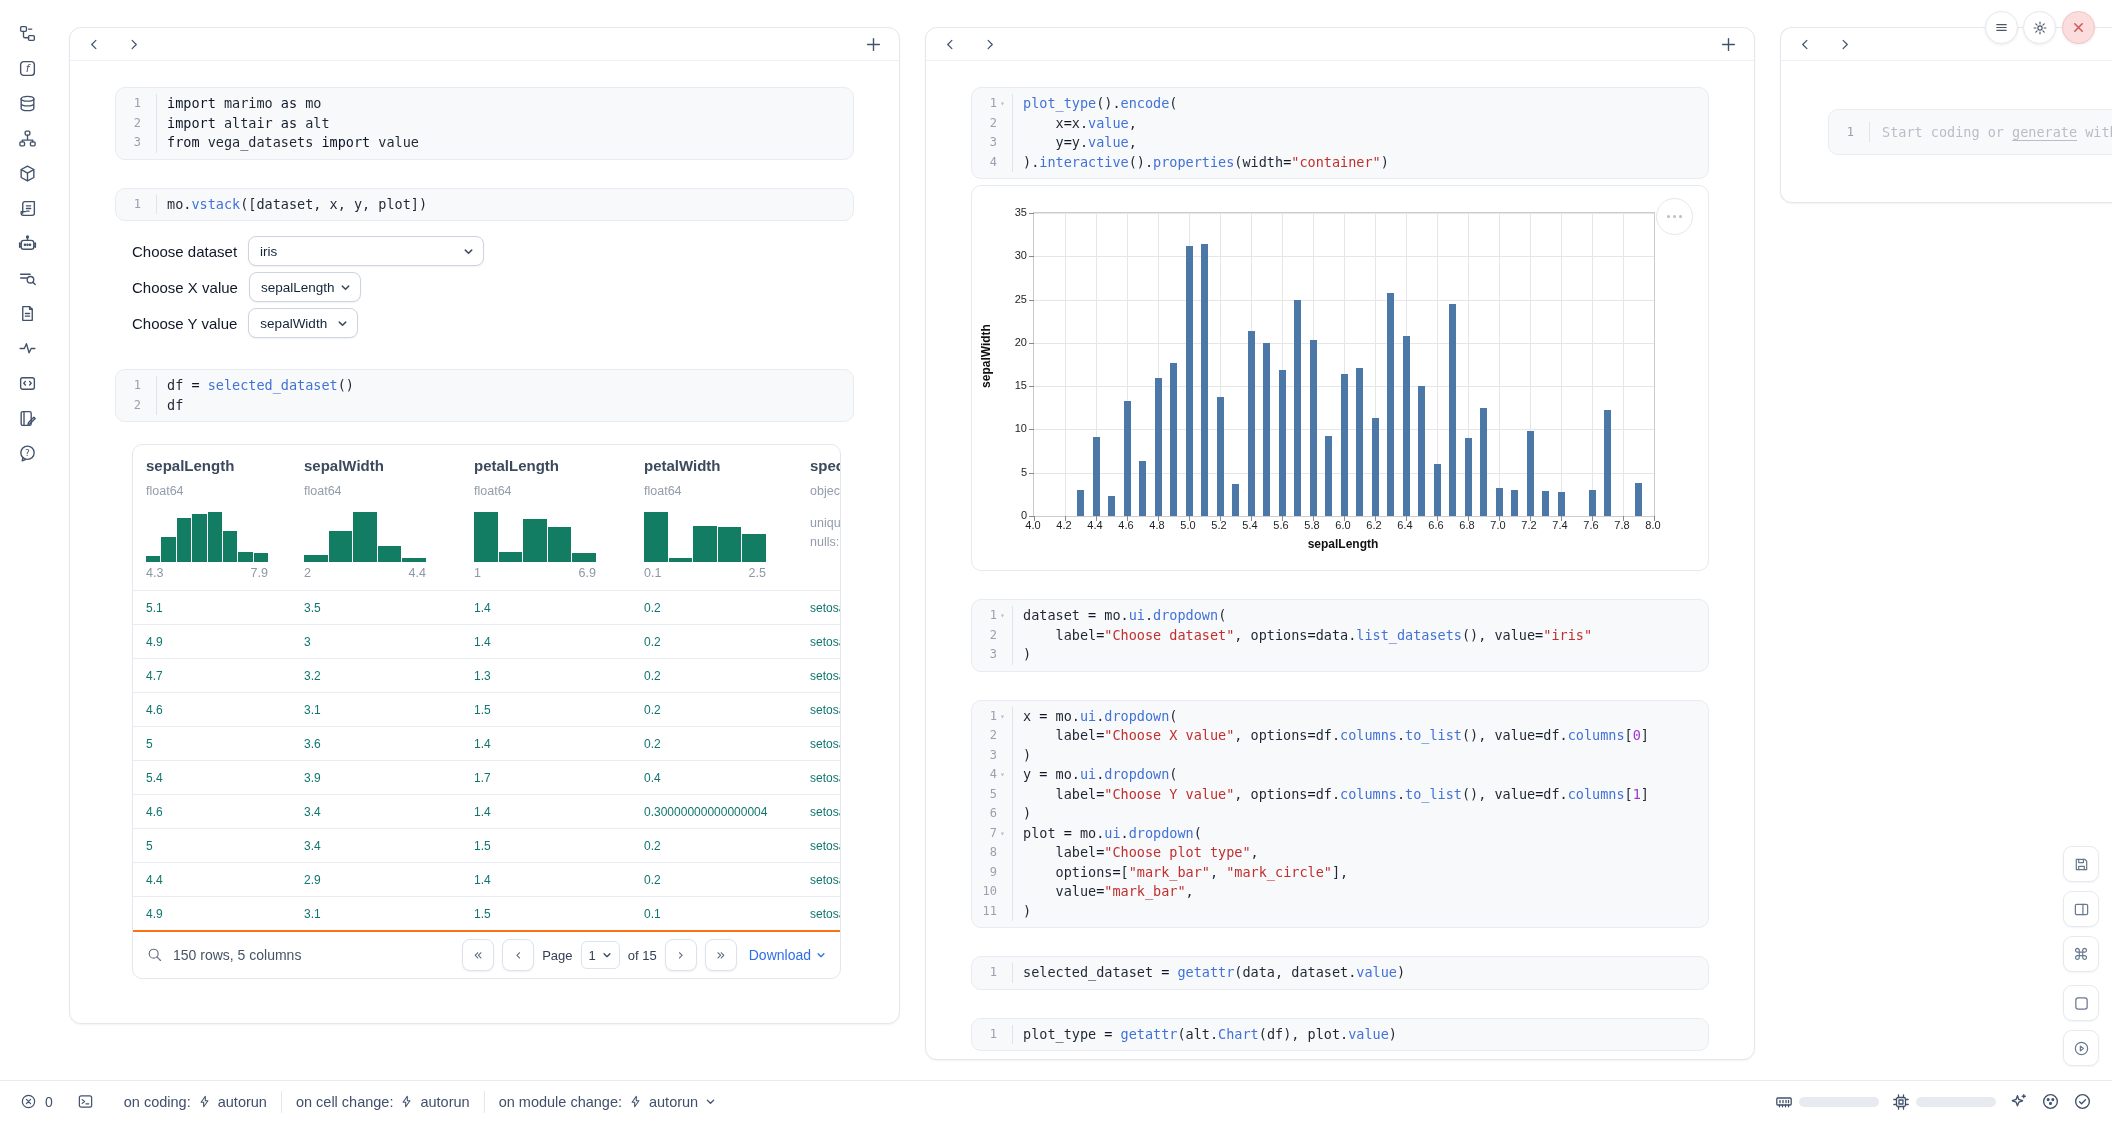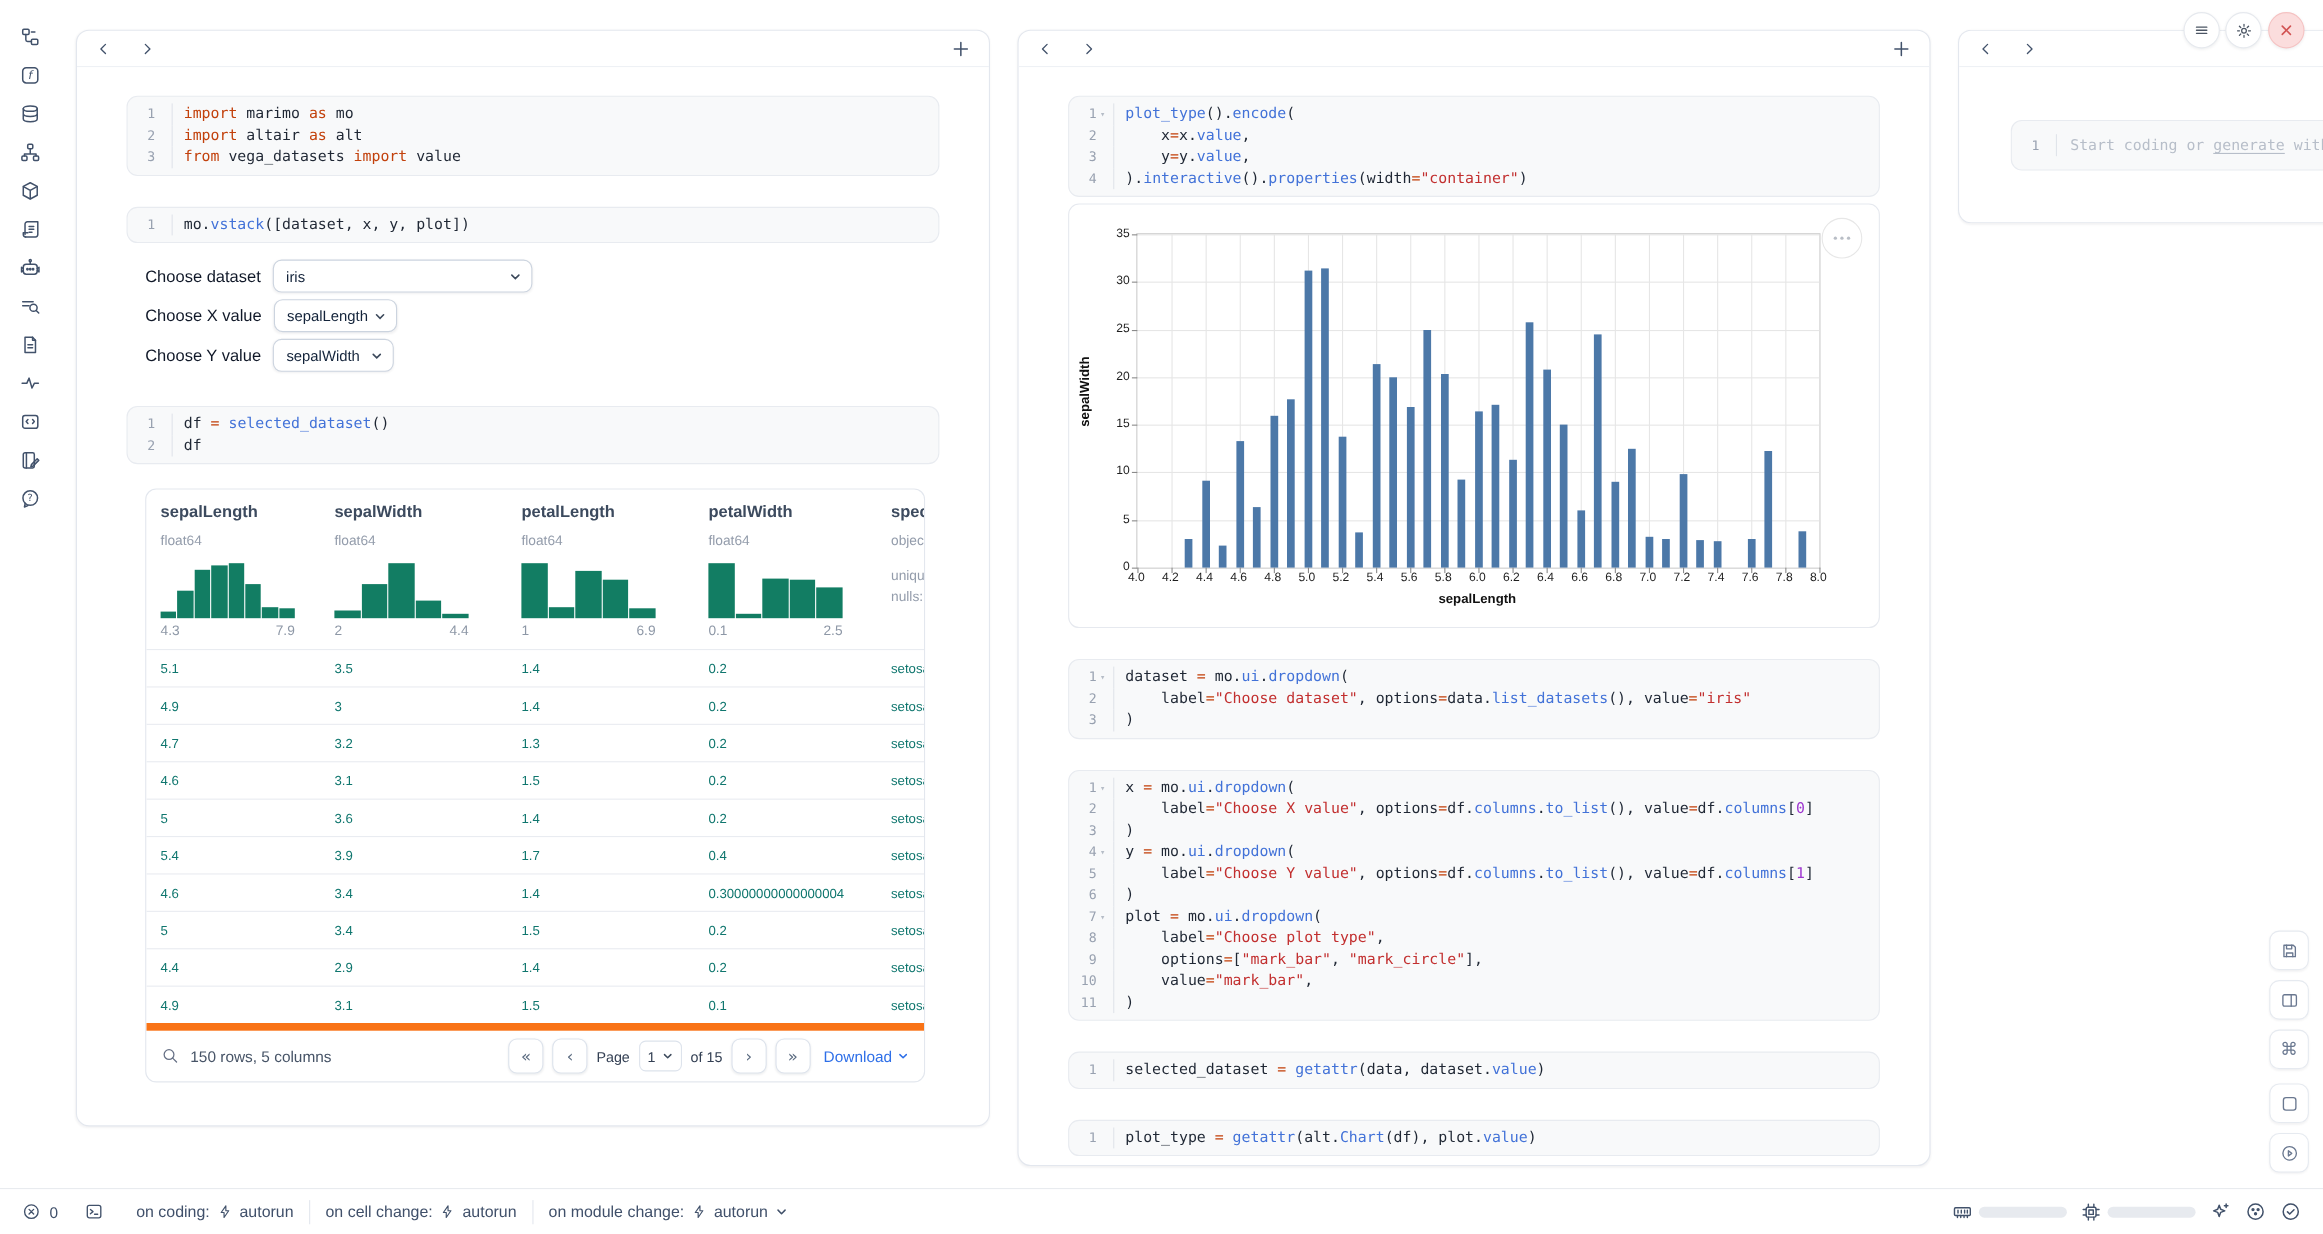--- a/index.html
+++ b/index.html
@@ -28,42 +28,42 @@
   
   .cellwrap{margin-bottom:28px}
   .codecard{background:#f8f9fa;border:1px solid #e8ebf0;border-radius:10px;overflow:hidden;padding:6px 0}
   .code{font-family:"DejaVu Sans Mono",monospace;font-size:13.5px;line-height:19.5px;color:#1f2734}
   .cl{display:flex}
   .gut{flex:none;display:flex;align-items:center;justify-content:flex-end;width:36px;padding-right:4px;
        border-right:1px solid #e0e4ea;color:#98a1b0;font-size:12px;font-family:"DejaVu Sans Mono",monospace}
   .num{min-width:17px;text-align:right}
   .foldslot{width:11px;font-size:8px;color:#b6bdc7;text-align:center}
   .src{padding-left:10px;white-space:pre}
-  .k{color:#c2410c}.f{color:#4272d8}.s{color:#c22f2f}.n{color:#9d36cf}.p{color:#1f2734}
+  .k{color:#0f172a}.f{color:#4272d8}.s{color:#c22f2f}.n{color:#9d36cf}.p{color:#1f2734}
 
   
   .controls{padding:12px 0 0 17px}
   .ctl-row{display:flex;align-items:center;height:36px;gap:11px;font-size:15px;color:#101828}
   .select{display:flex;align-items:center;justify-content:space-between;height:30px;border:1px solid #ccd4df;
           border-radius:8px;background:#fff;box-shadow:0 1px 2px rgba(16,24,40,.06);
           padding:0 9px 0 11px;font-size:13.5px;color:#13233a;box-sizing:border-box;cursor:pointer}
 
   
   .tbl{margin:22px 0 0 17px;width:707px;border:1px solid #e3e7ee;border-radius:10px;overflow:hidden;background:#fff}
   .thead,.trow{display:grid;grid-template-columns:158px 170px 170px 166px 1fr}
   .hcell{padding:12px 0 10px 13px;overflow:hidden}
   .hname{font-size:15px;font-weight:bold;color:#3c4a5e;white-space:nowrap}
   .htype{font-size:12.5px;color:#939cab;margin-top:10px;white-space:nowrap}
   .hist{display:flex;align-items:flex-end;gap:1px;height:50px;width:122px;margin-top:14px}
   .hist .bar{flex:1;background:#127d63}
   .hrange{display:flex;justify-content:space-between;width:122px;font-size:12.5px;color:#8d97a6;margin-top:4px}
   .hstats{margin-top:16px;font-size:12.5px;color:#939cab;line-height:19px;white-space:nowrap}
   .trow{border-top:1px solid #e9ecf1;height:33px;align-items:center}
   .tcell{padding-left:13px;font-size:12px;color:#0f766e;white-space:nowrap;overflow:hidden}
-  .tfoot{border-top:7px solid #f97316;height:46px;display:flex;align-items:center;padding:0 14px;gap:10px}
+  .tfoot{border-top:2px solid #f97316;height:46px;display:flex;align-items:center;padding:0 14px;gap:10px}
   .tfoot .summary{font-size:14px;color:#475467}
   .pager{margin-left:auto;display:flex;align-items:center;gap:8px}
   .pgbtn{width:30px;height:30px;border:1px solid #dde3ec;border-radius:8px;background:#fff;
          box-shadow:0 1px 2px rgba(16,24,40,.07);display:flex;align-items:center;justify-content:center;
          color:#5b6b80;font-size:15px;cursor:pointer;font-family:"DejaVu Sans",sans-serif}
   .pglabel{font-size:13px;color:#344054}
   .pgselect{height:26px;border:1px solid #dde3ec;border-radius:6px;display:flex;align-items:center;gap:6px;
             padding:0 7px;font-size:13px;color:#344054;cursor:pointer;background:#fff}
   .download{display:flex;align-items:center;gap:5px;color:#2e6fe8;font-size:14px;cursor:pointer;margin-left:4px}
 

